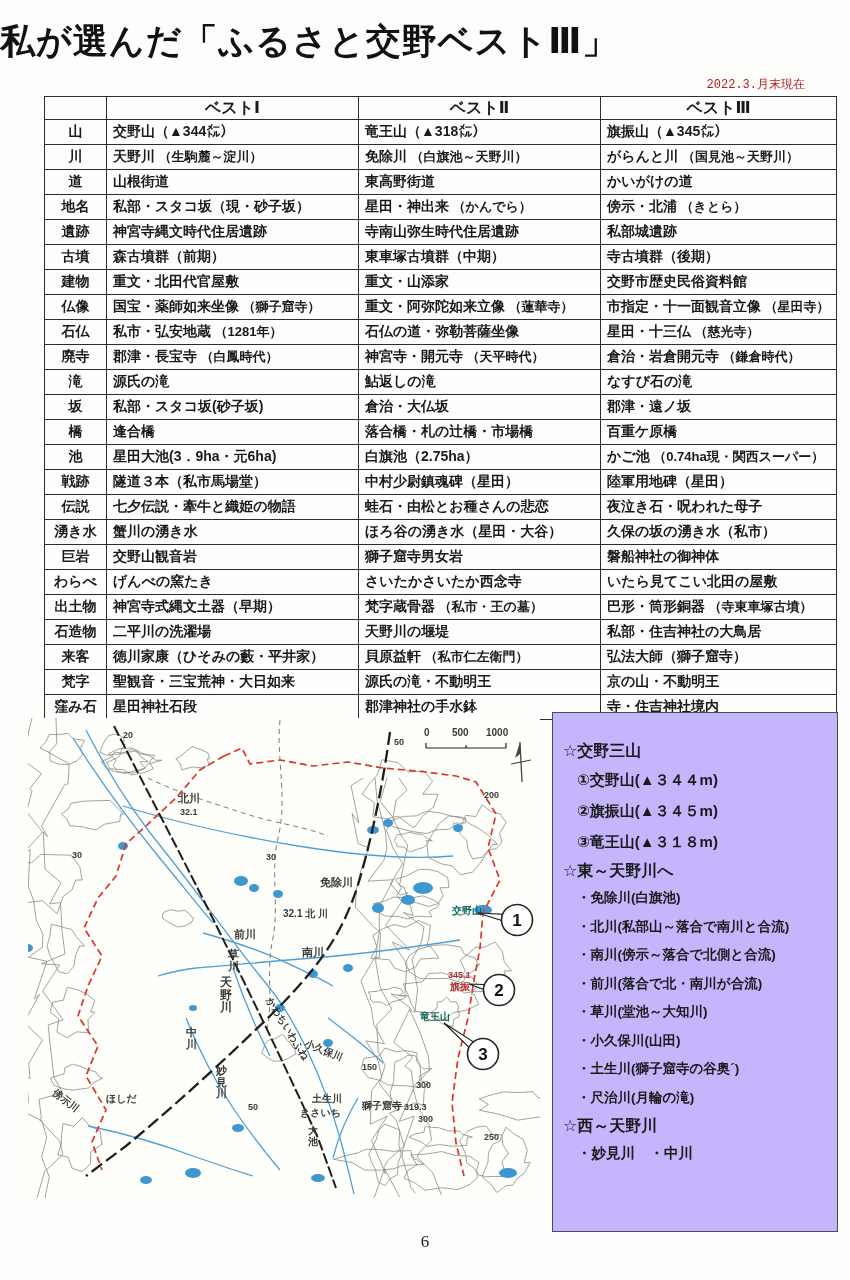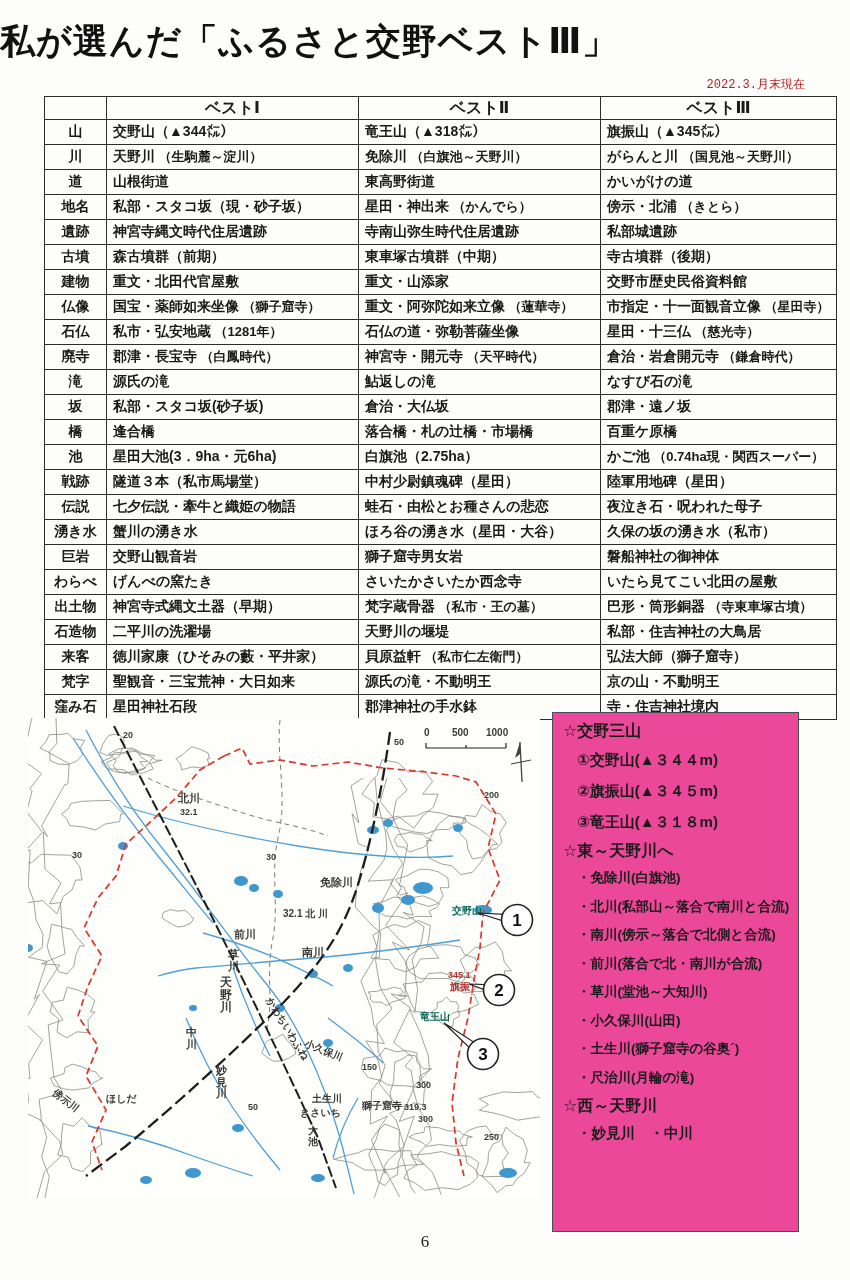--- a/index.html
+++ b/index.html
@@ -27,23 +27,23 @@
   table.best th,table.best td{
     border:1.4px solid #2c2c2c;padding:0 6px;height:24px;
     font-weight:700;white-space:nowrap;overflow:hidden;
   }
   table.best thead th{text-align:center;font-size:16px;height:22px;}
   table.best tbody th{text-align:center;font-size:14px;padding:0 2px;}
   table.best td{font-size:14px;text-align:left;}
   table.best td .note{font-size:13px;font-weight:700;}
   .map-wrap{position:absolute;top:718px;left:28px;width:512px;height:480px;}
   .sidebar{
-    position:absolute;top:712px;left:552px;width:247px;height:520px;
-    border:1.5px solid #4a4a52;background:#ec4899;box-sizing:border-box;
-    padding:4px 8px 4px 10px;
+    position:absolute;top:712px;left:552px;width:286px;height:520px;
+    border:1.5px solid #4a4a52;background:#c4b5fd;box-sizing:border-box;
+    padding:24px 8px 4px 10px;
   }
   .sidebar .sec-heading{font-size:16px;font-weight:700;margin:4px 0 2px 0;}
   .sidebar .sec-item{font-weight:700;padding-left:14px;}
   .sidebar .sec0 .sec-item{font-size:15px;line-height:31px;}
   .sidebar .sec1 .sec-item{font-size:13.5px;line-height:28.5px;}
   .sidebar .sec2 .sec-item{font-size:14.5px;line-height:29px;}
   .page-number{
     position:absolute;top:1232px;left:0;width:100%;text-align:center;
     font-family:"Liberation Serif","DejaVu Serif",serif;font-size:17px;color:#222;
   }

